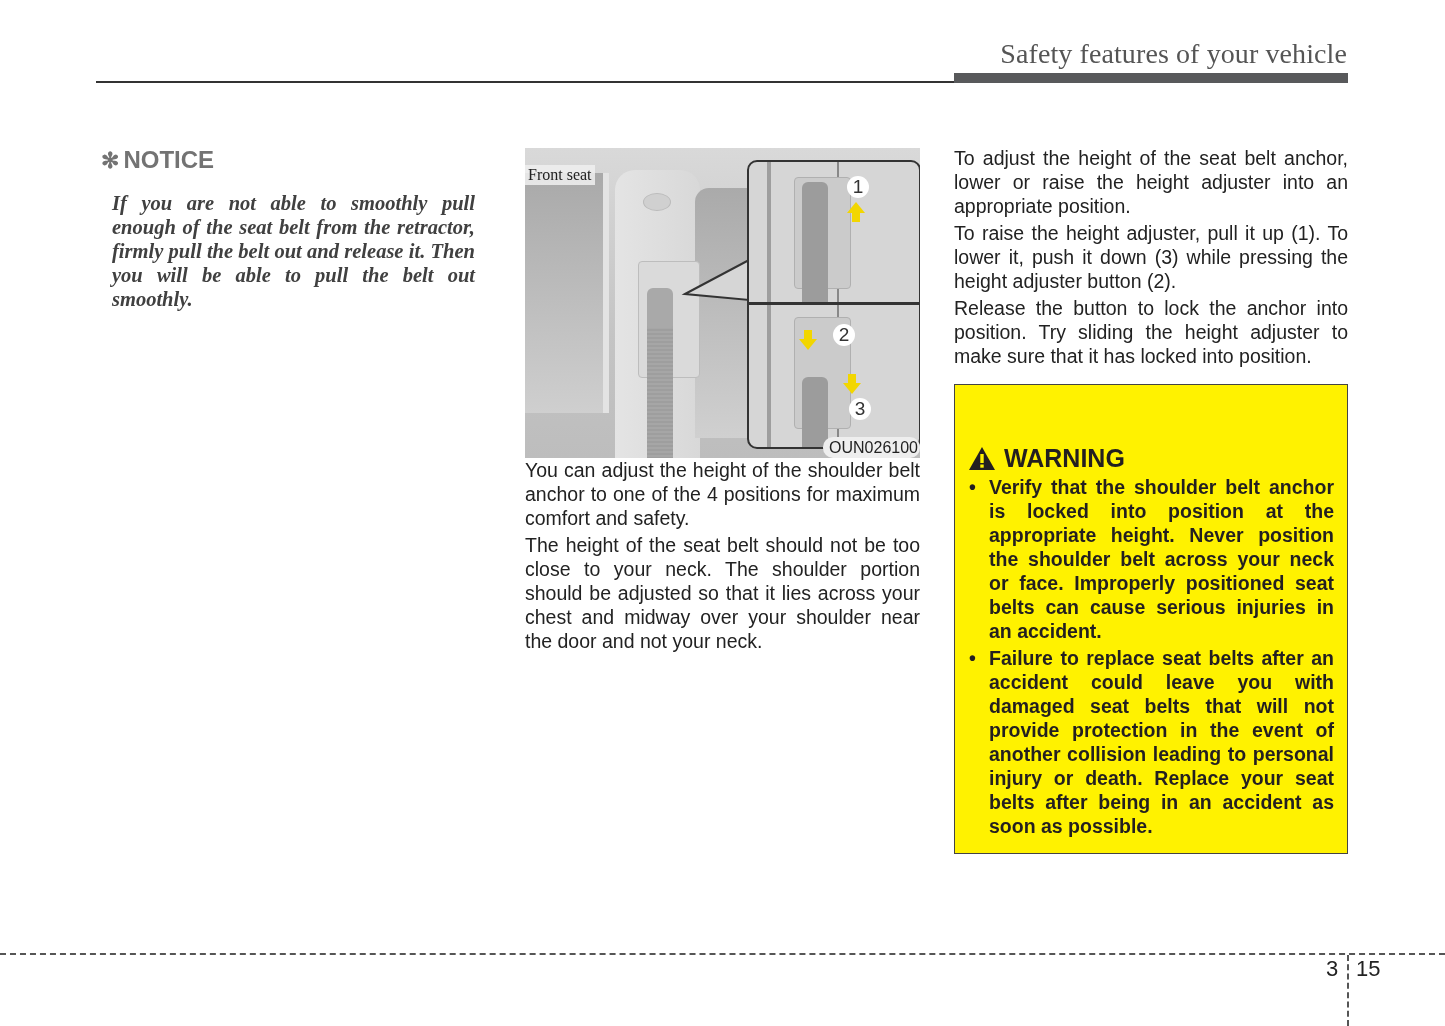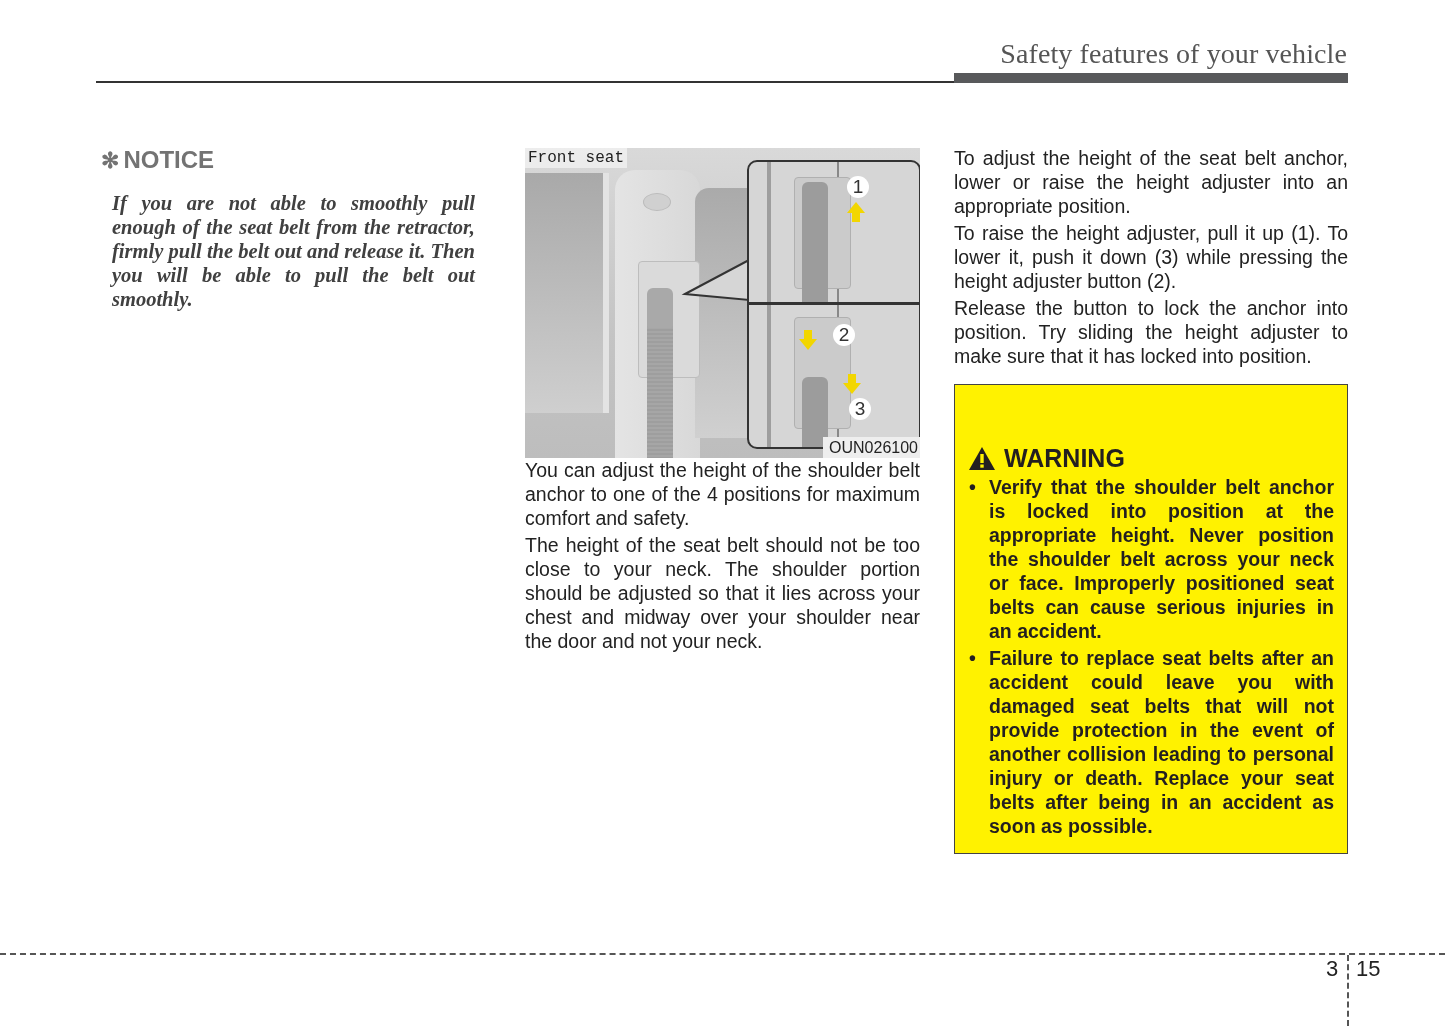--- a/index.html
+++ b/index.html
@@ -15,22 +15,22 @@
   .col-left { left:96px; width:395px; }
   .col-mid { left:525px; width:395px; }
   .col-right { left:954px; width:394px; }
 
   .notice-title { font-family:Liberation Sans, sans-serif; font-weight:bold; font-size:24px; color:#737373; margin:0 0 2px 5px; line-height:28px; }
   .notice-title .star { font-size:22px; margin-right:4px; }
   .notice-body { font-family:"Liberation Serif", serif; font-weight:bold; font-size:20.5px; color:#404040; line-height:24px; text-align:justify; margin:16px;font-style:italic; }
 
   
   .figure { position:relative; width:395px; height:310px; background:linear-gradient(180deg,#d9d9d9 0%, #c4c4c4 60%, #bdbdbd 100%); overflow:hidden; margin-top:2px; }
-  .fig-label { position:absolute; left:0; top:0; padding:1px 3px; background:rgba(240,240,240,0.85); font-family:Liberation Mono, monospace; font-size:16px; color:#222; z-index:5; }
-  .fig-code { position:absolute; right:0; bottom:0; padding:2px 2px 1px 6px; background:#eee; font-family:"Liberation Sans", sans-serif; font-size:16px; color:#222; z-index:5; }
+  .fig-label { position:absolute; left:0; top:17px; padding:1px 3px; background:rgba(240,240,240,0.85); font-family:Liberation Serif, serif; font-size:16px; color:#222; z-index:5; }
+  .fig-code { position:absolute; right:0; bottom:0; padding:2px 2px 1px 6px; background:#eee; font-family:"Liberation Sans", sans-serif; font-size:16px; color:#222; z-index:5;border-radius:10px; }
   .win-left { position:absolute; left:0; top:25px; width:78px; height:240px; background:linear-gradient(180deg,#a9a9a9,#cfcfcf); border-right:6px solid #e3e3e3; }
   .pillar { position:absolute; left:90px; top:22px; width:85px; height:290px; background:linear-gradient(90deg,#e4e4e4,#d8d8d8); border-radius:20px 20px 0 0; }
   .pillar-dot { position:absolute; left:118px; top:45px; width:26px; height:16px; border-radius:50%; background:#d0d0d0; border:1px solid #bbb; }
   .win-right { position:absolute; left:170px; top:40px; width:60px; height:250px; background:linear-gradient(180deg,#aaa,#d0d0d0); border-radius:14px 0 0 0; }
   .plate { position:absolute; left:113px; top:113px; width:60px; height:115px; background:#dadada; border:1px solid #bdbdbd; border-radius:4px; }
   .anchor { position:absolute; left:122px; top:140px; width:26px; height:40px; background:#a9a9a9; border-radius:6px 6px 2px 2px; }
   .belt { position:absolute; left:122px; top:175px; width:26px; height:140px; background:repeating-linear-gradient(0deg,#9e9e9e 0 2px,#a6a6a6 2px 4px); }
   .callout-line { position:absolute; left:0; top:0; width:395px; height:310px; }
   .inset { position:absolute; left:222px; top:12px; width:170px; height:285px; background:#d6d6d6; border:2px solid #333; border-radius:10px; overflow:hidden; }
   .inset-divider { position:absolute; left:0; top:140px; width:100%; height:3px; background:#333; }

